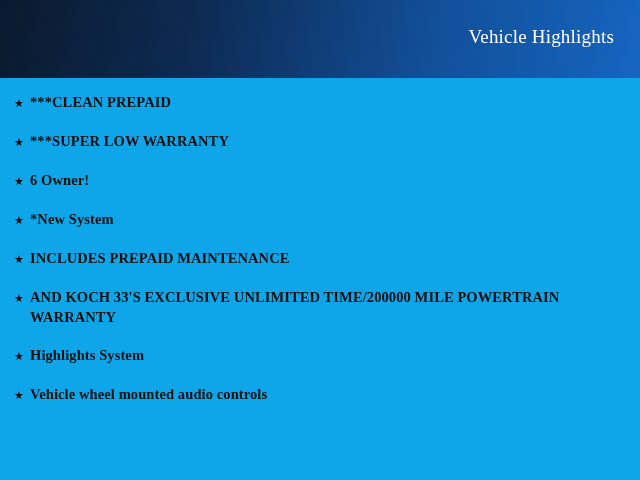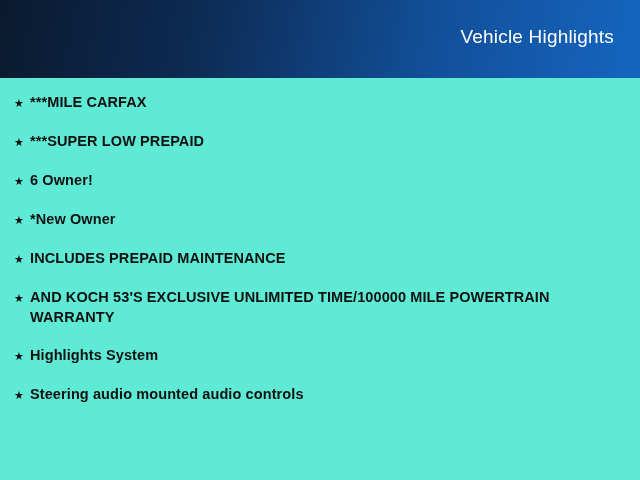--- a/index.html
+++ b/index.html
@@ -10,22 +10,23 @@
     width: 640px;
     height: 480px;
     background: #ffffff;
     font-family: "Liberation Sans", sans-serif;
     overflow: hidden;
   }
   .page {
     position: relative;
     width: 640px;
     height: 480px;
-    background: #5eead4;
+    background: #0ea5e9;
     box-sizing: border-box;
+    font-family: Liberation Serif, serif;
   }
   .header {
     position: relative;
     width: 640px;
     height: 78px;
     background: linear-gradient(100deg, #0a1a2e 0%, #0d2a52 30%, #12509a 68%, #1565c0 100%);
     display: flex;
     align-items: center;
     justify-content: flex-end;
     box-sizing: border-box;
@@ -73,52 +74,52 @@
 <div class="page">
 
   <div class="header">
     <div class="header-title">Vehicle Highlights</div>
   </div>
 
   <div class="content">
 
     <div class="bullet-row">
       <span class="bullet-star">★</span>
-      <span class="bullet-text">***MILE CARFAX</span>
+      <span class="bullet-text">***CLEAN PREPAID</span>
     </div>
 
     <div class="bullet-row">
       <span class="bullet-star">★</span>
-      <span class="bullet-text">***SUPER LOW PREPAID</span>
+      <span class="bullet-text">***SUPER LOW WARRANTY</span>
     </div>
 
     <div class="bullet-row">
       <span class="bullet-star">★</span>
       <span class="bullet-text">6 Owner!</span>
     </div>
 
     <div class="bullet-row">
       <span class="bullet-star">★</span>
-      <span class="bullet-text">*New Owner</span>
+      <span class="bullet-text">*New System</span>
     </div>
 
     <div class="bullet-row">
       <span class="bullet-star">★</span>
       <span class="bullet-text">INCLUDES PREPAID MAINTENANCE</span>
     </div>
 
     <div class="bullet-row">
       <span class="bullet-star">★</span>
-      <span class="bullet-text">AND KOCH 53'S EXCLUSIVE UNLIMITED TIME/100000 MILE POWERTRAIN WARRANTY</span>
+      <span class="bullet-text">AND KOCH 33'S EXCLUSIVE UNLIMITED TIME/200000 MILE POWERTRAIN WARRANTY</span>
     </div>
 
     <div class="bullet-row">
       <span class="bullet-star">★</span>
       <span class="bullet-text">Highlights System</span>
     </div>
 
     <div class="bullet-row">
       <span class="bullet-star">★</span>
-      <span class="bullet-text">Steering audio mounted audio controls</span>
+      <span class="bullet-text">Vehicle wheel mounted audio controls</span>
     </div>
 
   </div>
 </div>
 
 </body></html>

